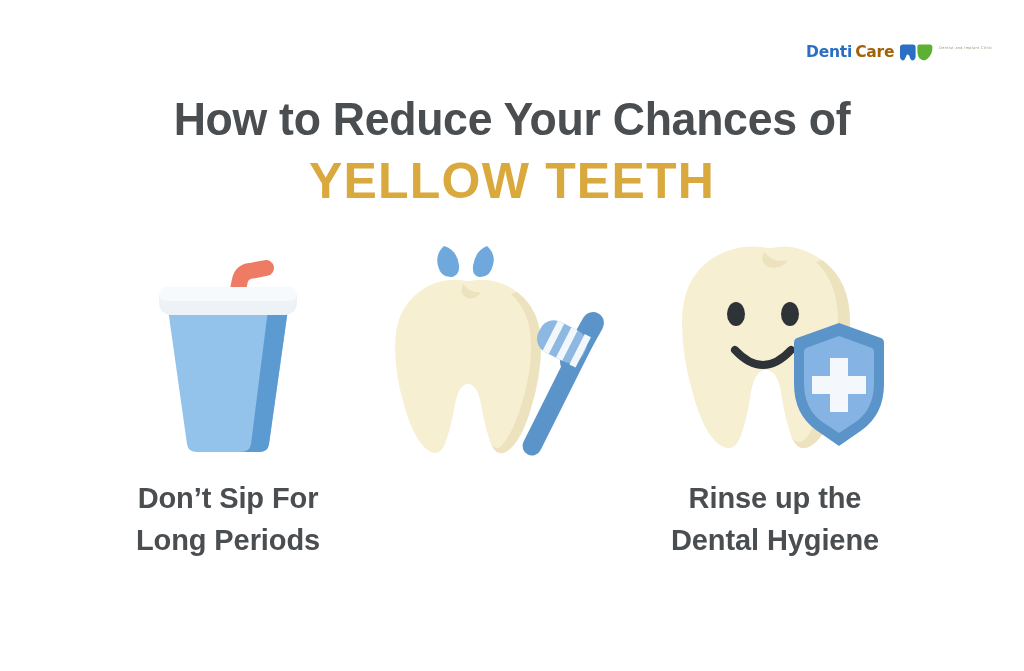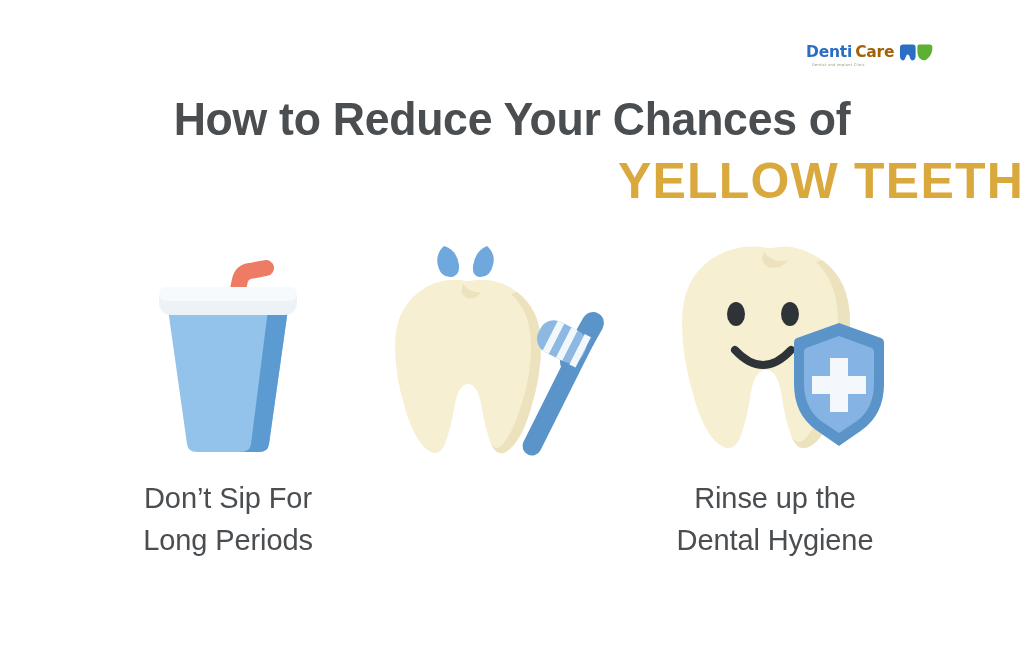--- a/index.html
+++ b/index.html
@@ -19,21 +19,21 @@
   }
 
   
   #logo {
     position: absolute;
     left: 806px;
     top: 44px;
     width: 125px;
     height: 34px;
     display: flex;
-    flex-direction: column;
+    flex-direction: row;
     align-items: flex-start;
   }
   #logo-row {
     display: flex;
     align-items: center;
     gap: 3px;
   }
   .logo-word {
     font-family: "DejaVu Sans", sans-serif;
     font-size: 15.5px;
@@ -68,21 +68,21 @@
     color: #4A4E51;
     letter-spacing: -0.3px;
     transform: scaleX(0.97);
     white-space: nowrap;
   }
   #subtitle {
     position: absolute;
     left: 0;
     top: 152px;
     width: 1024px;
-    text-align: right;
+    text-align: center;
     font-family: "Liberation Sans Narrow", "Liberation Sans", sans-serif;
     font-size: 50px;
     font-weight: bold;
     color: #D9A93E;
     letter-spacing: 1.2px;
     white-space: nowrap;
   }
 
   
   .card {
@@ -102,21 +102,21 @@
     height: 230px;
     display: flex;
     align-items: flex-end;
     justify-content: center;
   }
   .caption {
     margin-top: 18px;
     text-align: center;
     font-family: "Liberation Sans Narrow", "Liberation Sans", sans-serif;
     font-size: 29px;
-    font-weight: normal;
+    font-weight: bold;
     color: #4A4E51;
     line-height: 1.44;
     letter-spacing: -0.1px;
     white-space: pre-line;
   }
 </style>
 </head>
 <body>
 
 <div id="canvas">

